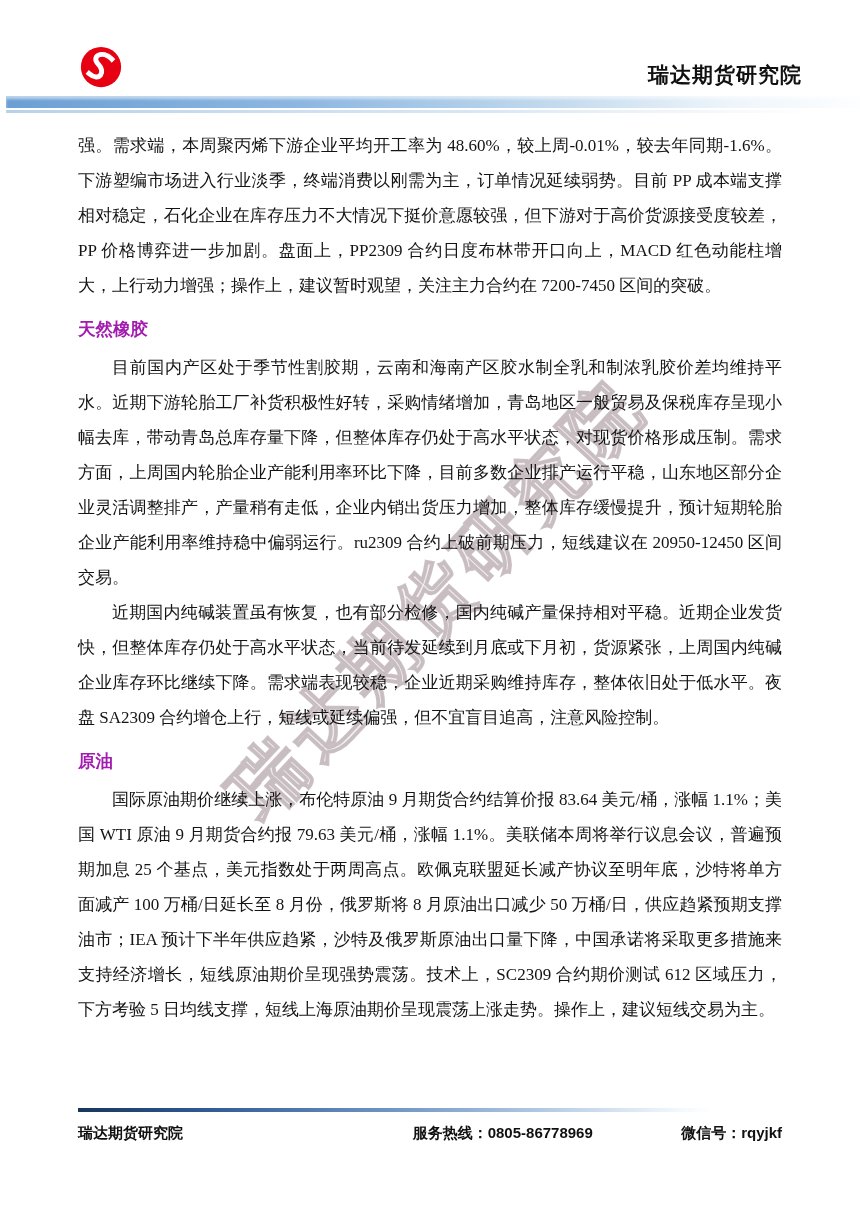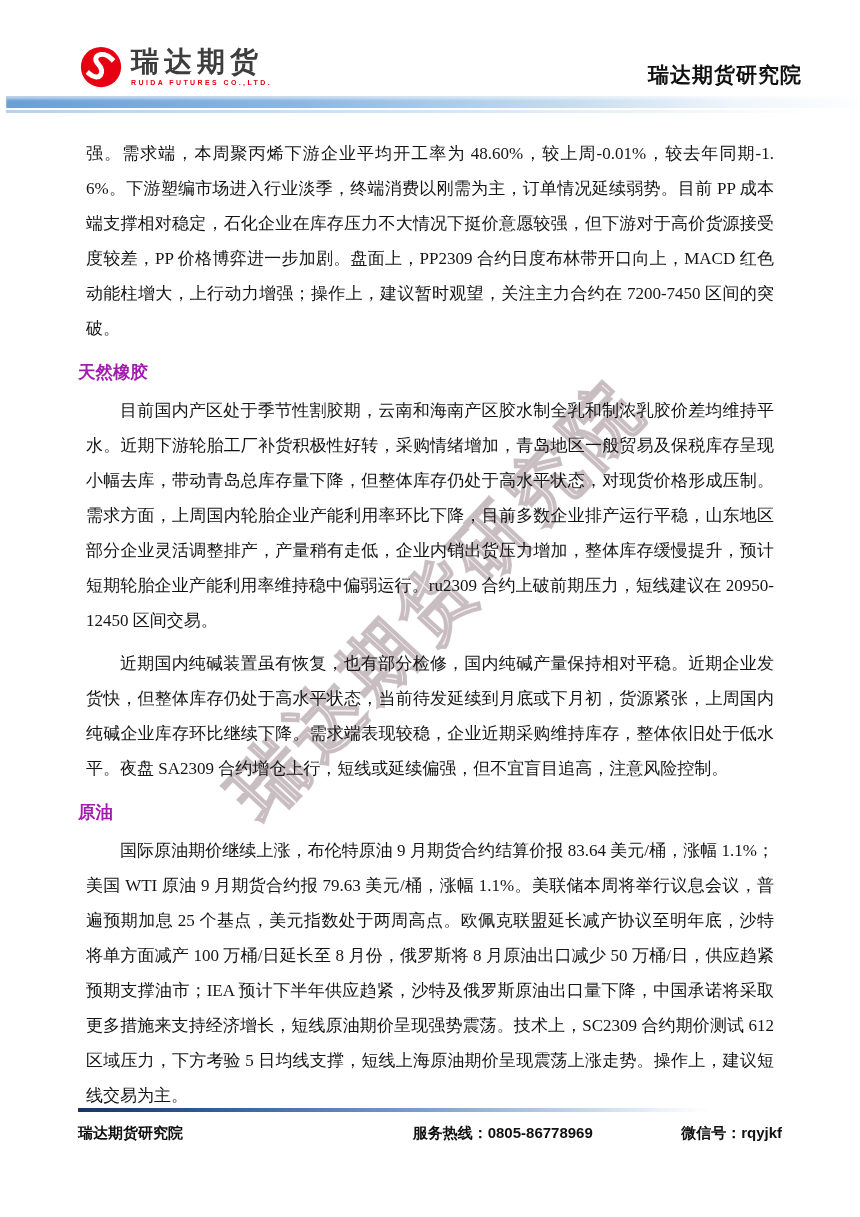--- a/index.html
+++ b/index.html
@@ -63,21 +63,21 @@
     padding:15px 78px 0 78px;
   }
   .section-heading{
     font-family:"Liberation Sans","DejaVu Sans",sans-serif;
     font-size:17.5px;font-weight:700;color:#a21caf;
     margin:14px 0 9px 0;line-height:24px;
   }
   .para{
     font-size:17px;line-height:35px;
     text-align:justify;
-    margin:8px;
+    margin:0;
     text-indent:2em;
     word-break:break-all;
   }
   .para.no-indent{text-indent:0;}
   
   .footer{
     position:absolute;z-index:1;
     left:78px;right:78px;top:1108px;
   }
   .footer-line{
@@ -102,24 +102,20 @@
 
   <div class="header">
     <div class="logo">
       <span style="display:inline-block;line-height:0;">
         <svg width="46" height="46" viewBox="0 0 48 48" aria-hidden="true">
           <circle cx="24" cy="24" r="21" fill="#e60012"></circle>
           <g transform="rotate(16 24 24)">
             <path d="M32.5 13 C 20 6, 10.5 16.5, 20.5 22 C 30.5 27.5, 27 40, 14 34" fill="none" stroke="#ffffff" stroke-width="5.2" stroke-linecap="square"></path>
           </g>
         </svg>
-      </span>
-      <span class="logo-texts">
-        <span class="brand-cn">瑞达期货</span>
-        <span class="brand-en">RUIDA FUTURES CO.,LTD.</span>
       </span>
     </div>
     <div class="institute-title">瑞达期货研究院</div>
   </div>
 
   <div class="bar-main"></div>
   <div class="bar-thin"></div>
 
   <main class="content">
     <div id="sections">

